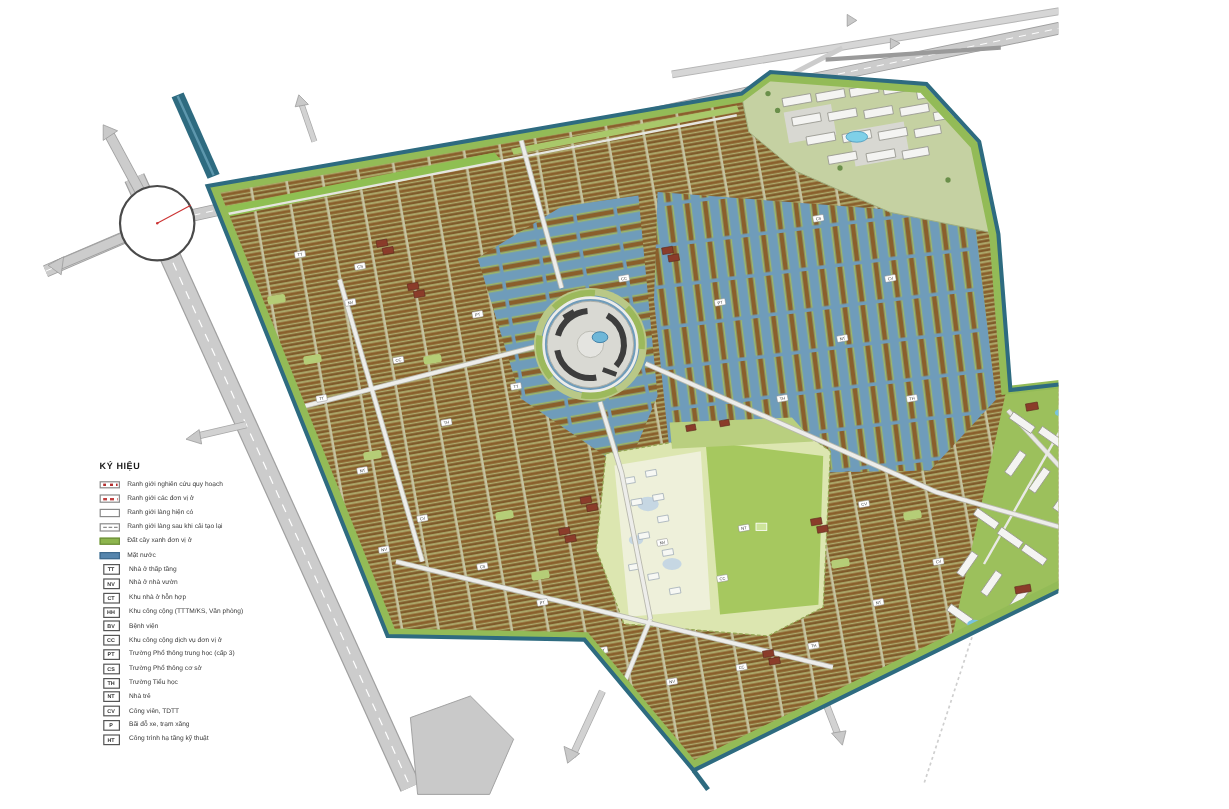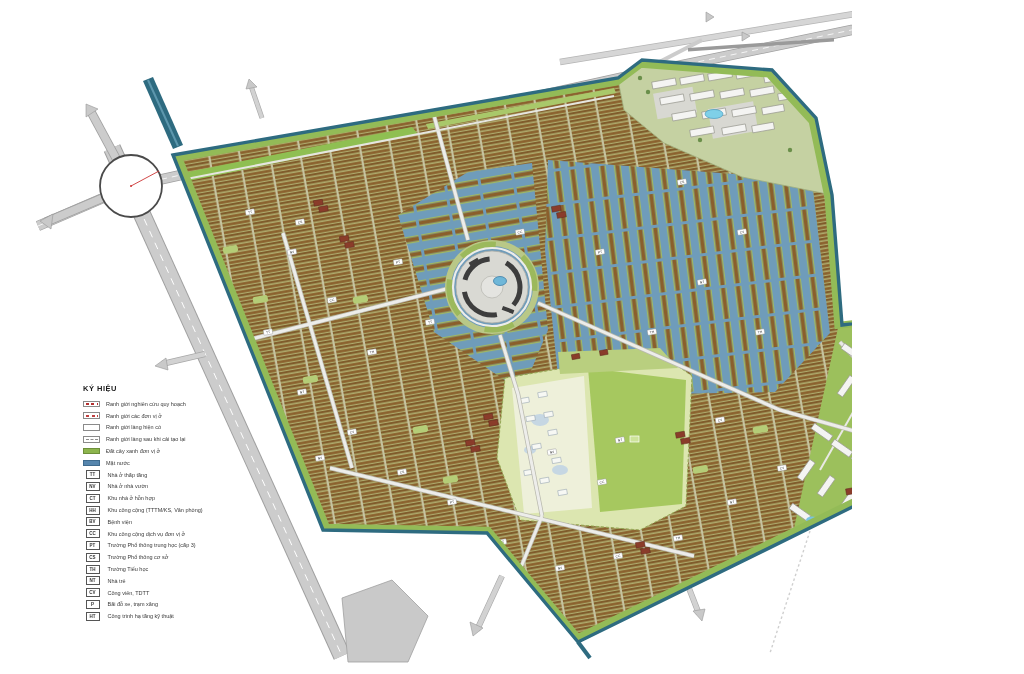--- a/index.html
+++ b/index.html
@@ -1,17 +1,17 @@
 <!DOCTYPE html>
 <html><head>
 <meta charset="utf-8">
 <style>
   html,body{margin:0;padding:0;background:#fff;}
   .stage{position:relative;width:852px;height:674px;background:#fff;overflow:hidden;
-         font-family:"Liberation Sans",sans-serif;}
+         font-family:"Liberation Sans",sans-serif;padding-left:30px;}
   .map-svg{position:absolute;left:0;top:0;}
   
   .legend{position:absolute;left:83px;top:384px;width:190px;color:#222;}
   .legend-title{font-size:7.5px;font-weight:bold;letter-spacing:.5px;margin-bottom:5px;color:#1a1a1a;}
   .lrow{display:flex;align-items:center;height:11.8px;}
   .sw{position:relative;width:17px;height:6.5px;border:0.5px solid #8a8a8a;background:#fff;
       box-sizing:border-box;flex:0 0 auto;margin-right:6px;}
   .sw-red-squares::before{content:"";position:absolute;left:1.5px;right:1.5px;top:50%;height:2.6px;
       margin-top:-1.3px;background:repeating-linear-gradient(90deg,#b53030 0 2.6px,transparent 2.6px 5.4px);}
   .sw-red-dashes::before{content:"";position:absolute;left:1.5px;right:1.5px;top:50%;height:1.8px;

